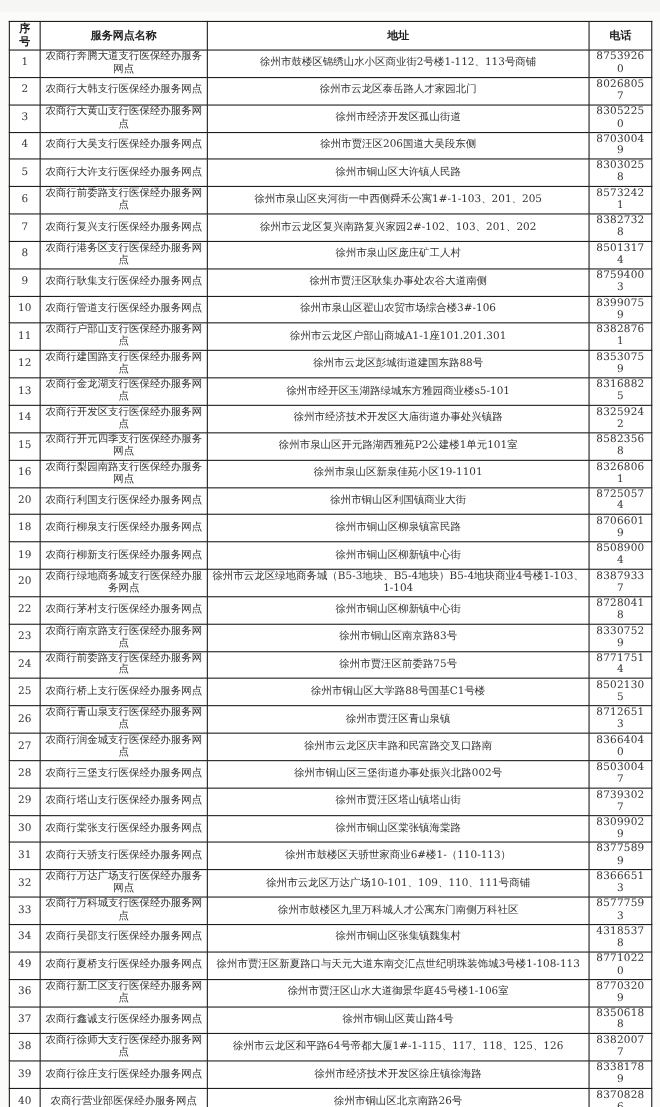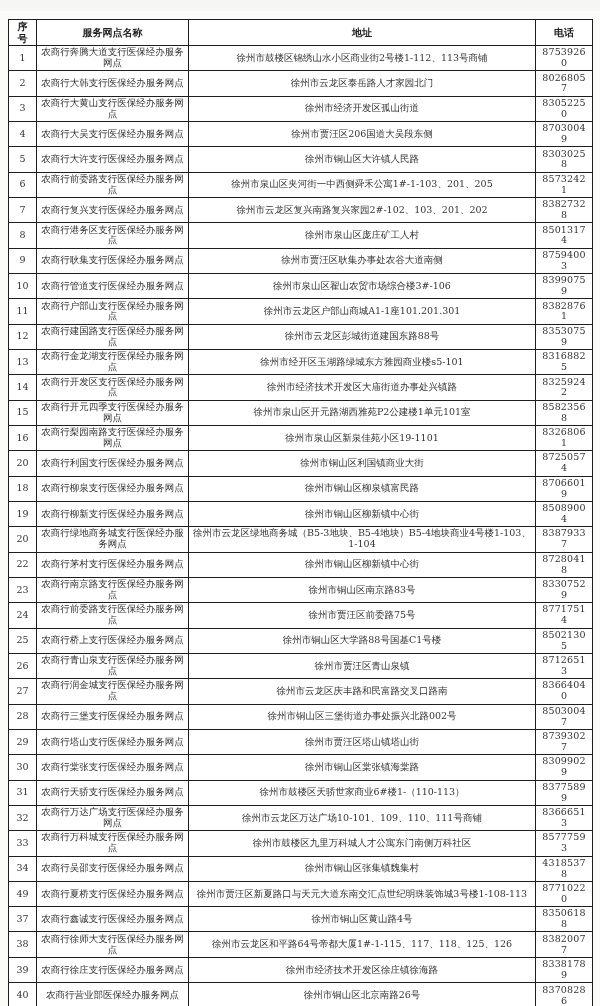--- a/index.html
+++ b/index.html
@@ -267,20 +267,26 @@
           <td class="addr">徐州市铜山区张集镇魏集村</td>
           <td class="phone">43185378</td>
         </tr>
         <tr>
           <td class="idx">49</td>
           <td class="name">农商行夏桥支行医保经办服务网点</td>
           <td class="addr">徐州市贾汪区新夏路口与天元大道东南交汇点世纪明珠装饰城3号楼1-108-113</td>
           <td class="phone">87710220</td>
         </tr>
         <tr>
+          <td class="idx">36</td>
+          <td class="name">农商行新工区支行医保经办服务网点</td>
+          <td class="addr">徐州市贾汪区山水大道御景华庭45号楼1-106室</td>
+          <td class="phone">87703209</td>
+        </tr>
+        <tr>
           <td class="idx">37</td>
           <td class="name">农商行鑫诚支行医保经办服务网点</td>
           <td class="addr">徐州市铜山区黄山路4号</td>
           <td class="phone">83506188</td>
         </tr>
         <tr>
           <td class="idx">38</td>
           <td class="name">农商行徐师大支行医保经办服务网点</td>
           <td class="addr">徐州市云龙区和平路64号帝都大厦1#-1-115、117、118、125、126</td>
           <td class="phone">83820077</td>

